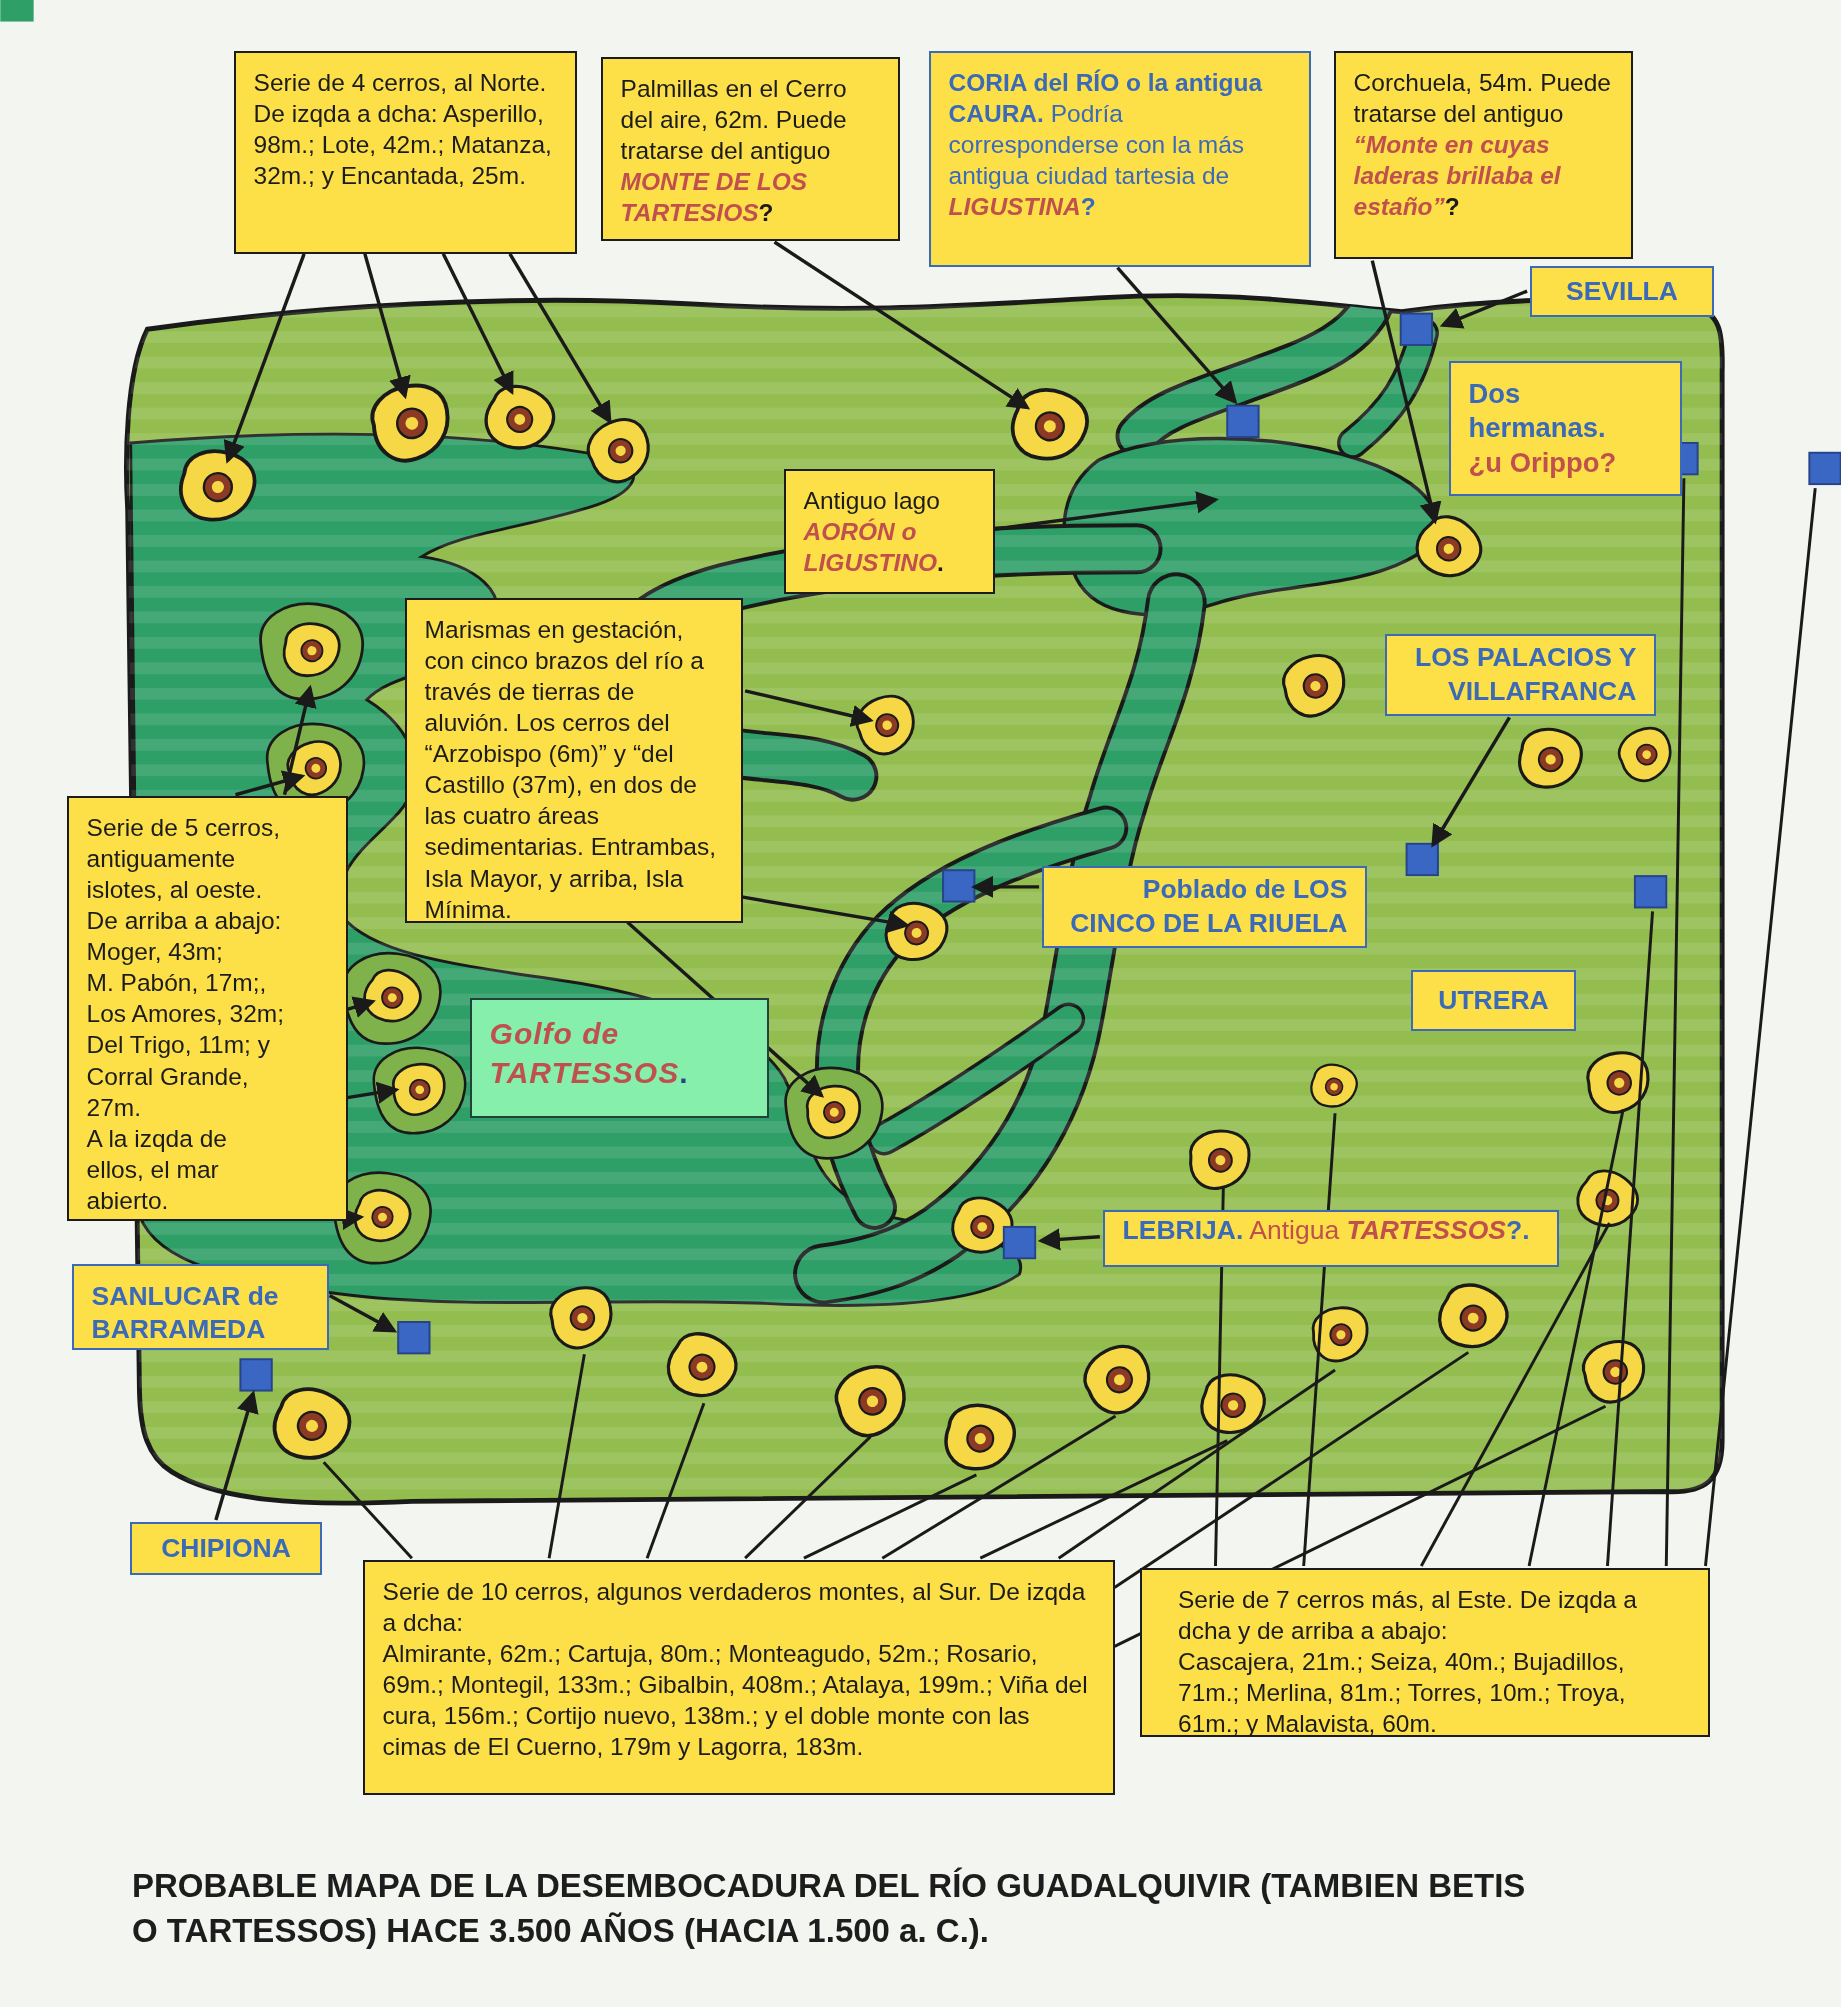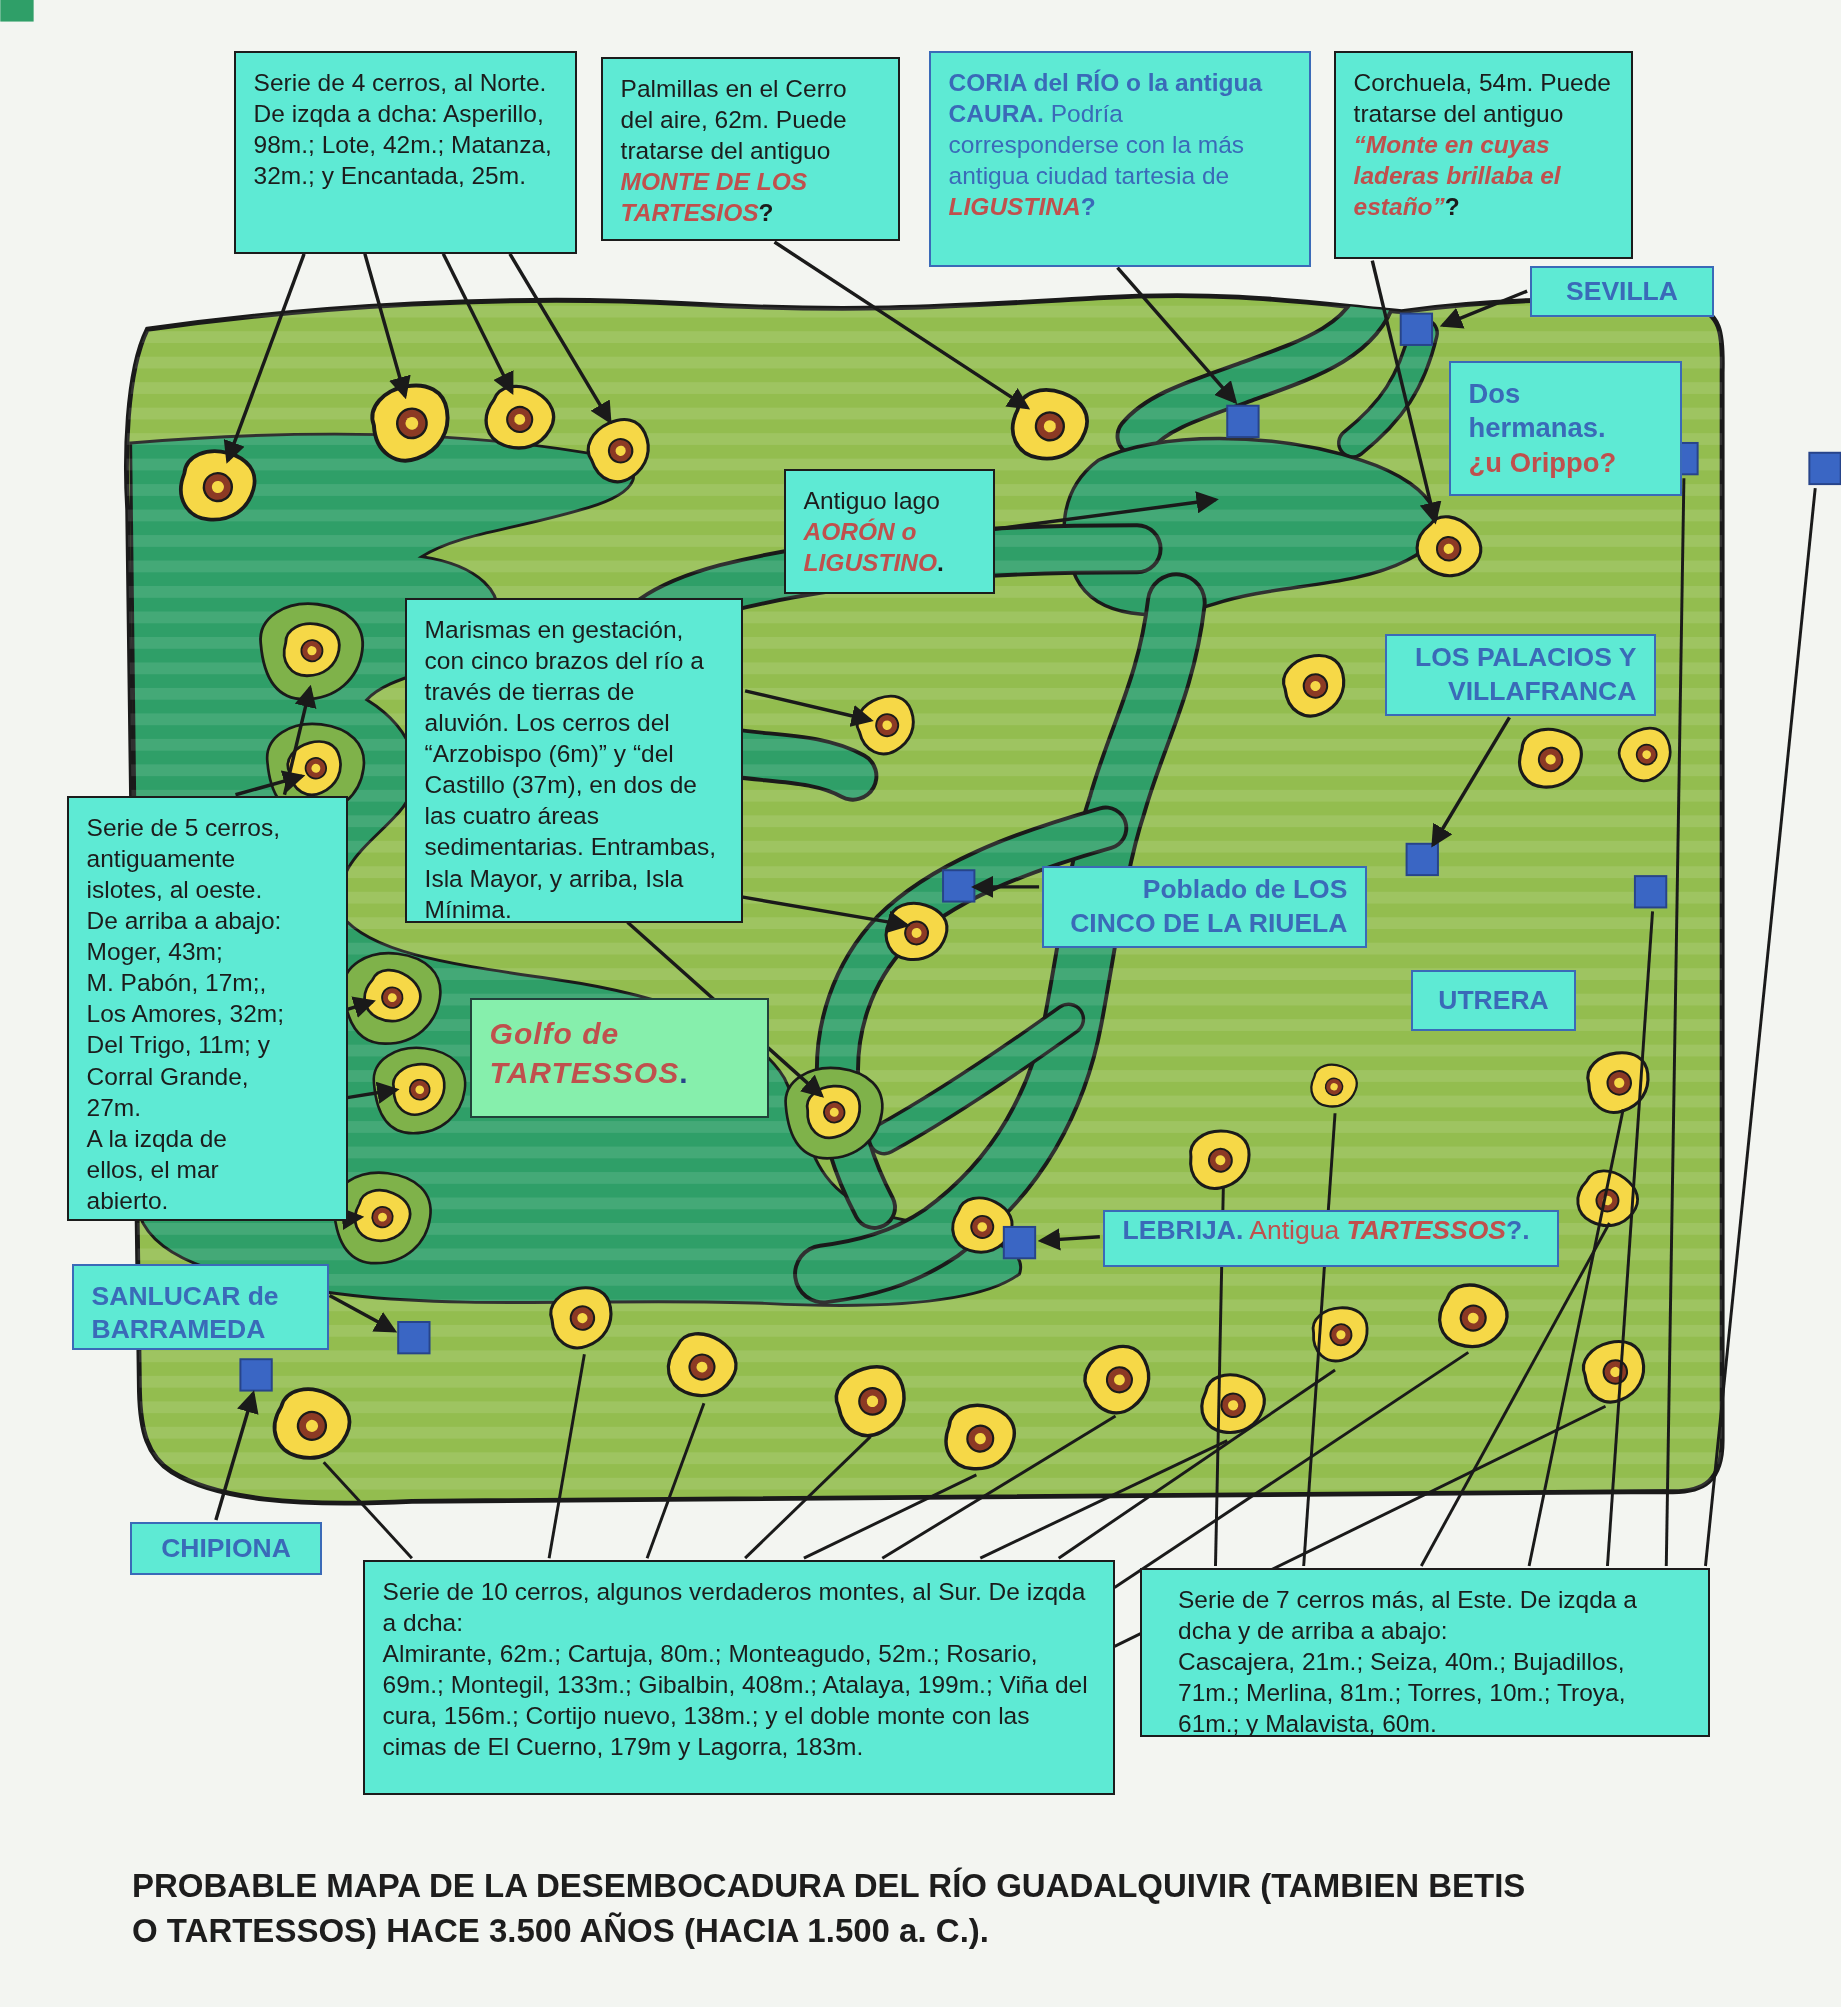--- a/index.html
+++ b/index.html
@@ -1,19 +1,19 @@
 <!DOCTYPE html>
 <html><head>
 <meta charset="utf-8">
 <style>
   html,body{margin:0;padding:0;}
   body{width:1842px;height:2007px;position:relative;background:#f3f5f1;
        font-family:"Liberation Sans",sans-serif;overflow:hidden;}
   #map-svg{position:absolute;left:0;top:0;width:1842px;height:2007px;}
-  .box{position:absolute;background:#5eead4;border:2.9px solid #1c1c1c;
+  .box{position:absolute;background:#fde047;border:2.9px solid #1c1c1c;
        padding:13.7px 17.6px;font-size:24.5px;line-height:1.27;color:#1c1c1c;box-sizing:border-box;}
   .box.bluebox{border-color:#3a6ab8;color:#3a6ab8;font-weight:bold;}
   .center{display:flex;align-items:center;justify-content:center;text-align:right;}
   .leftcenter{display:flex;align-items:center;}
   .red-bi{color:#c0504d;font-weight:bold;font-style:italic;}
   .red{color:#c0504d;}
   .black-b{font-weight:bold;color:#1c1c1c;}
   .pre{white-space:pre-line;}
   #golfo-box{background:#86efac;border:2.9px solid #21423a;font-size:30px;line-height:1.3;}
   #golfo-box .red-bi{letter-spacing:1px;}

